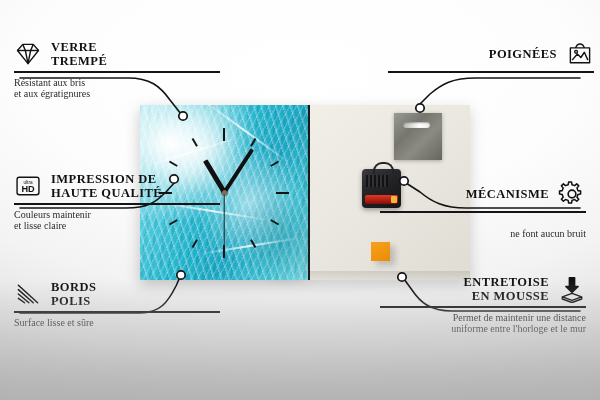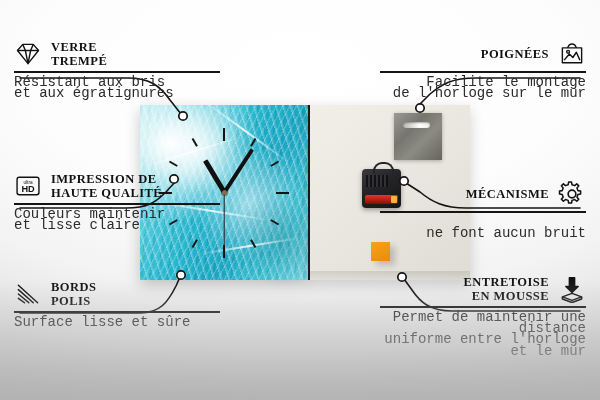--- a/index.html
+++ b/index.html
@@ -97,27 +97,27 @@
   .callout{position:absolute;width:206px;}
   .callout.left{text-align:left;}
   .callout.right{text-align:right;}
   .co-head{display:flex;align-items:center;gap:9px;}
   .callout.right .co-head{flex-direction:row-reverse;}
   .co-title{
     font-size:12.5px;line-height:14px;font-weight:bold;letter-spacing:.45px;
     color:#111;text-transform:uppercase;flex:1;
   }
   .co-rule{height:1.6px;background:#141414;margin:3px 0 4px;}
-  .co-sub{font-size:14px;line-height:11.4px;color:#2b2b2b;font-family:Liberation Mono, monospace;}
+  .co-sub{font-size:10px;line-height:11.4px;color:#2b2b2b;}
   .co-icon{width:28px;height:28px;flex:0 0 28px;display:block;}
 
   .c-verre{left:14px;top:40px;}
   .c-impr{left:14px;top:172px;}
   .c-bords{left:14px;top:280px;}
-  .c-poig{left:380px;top:40px;}
+  .c-poig{left:388px;top:40px;}
   .c-meca{left:380px;top:180px;}
   .c-entr{left:380px;top:275px;}
 
   svg.wires{position:absolute;left:0;top:0;width:600px;height:400px;pointer-events:none;}
 </style>
 </head>
 <body>
 
 <div id="stage">
 
@@ -253,24 +253,20 @@
           <rect x="5" y="9" width="22" height="17"></rect>
           <path d="M7 23 L13 16 L17 20 L21 14 L25 23"></path>
           <circle cx="11.5" cy="13.5" r="1.6"></circle>
         </g>
       </svg>
       <div class="co-title">
         <span>POIGNÉES</span><br>
       </div>
     </div>
     <div class="co-rule"></div>
-    <div class="co-sub">
-      <span>Facilite le montage</span><br>
-      <span>de l'horloge sur le mur</span>
-    </div>
   </div>
 
   <div class="callout right c-meca">
     <div class="co-head">
       <svg class="co-icon" viewBox="0 0 32 32">
         <g fill="none" stroke="#121212" stroke-width="1.9" stroke-linejoin="round">
           <path d="M16 4.5 l3.3 1.1 2.6-2.2 2.5 2.5 -2.2 2.6 1.1 3.3 3.4 .6 v3.6 l-3.4 .6 -1.1 3.3 2.2 2.6 -2.5 2.5 -2.6-2.2 -3.3 1.1 -.6 3.4 h-3.6 l-.6-3.4 -3.3-1.1 -2.6 2.2 -2.5-2.5 2.2-2.6 -1.1-3.3 -3.4-.6 v-3.6 l3.4-.6 1.1-3.3 -2.2-2.6 2.5-2.5 2.6 2.2 3.3-1.1 .6-3.4 h3.6 z" transform="scale(.92) translate(1.4,1.4)"></path>
           <circle cx="16" cy="16" r="4.4"></circle>
         </g>
       </svg>

